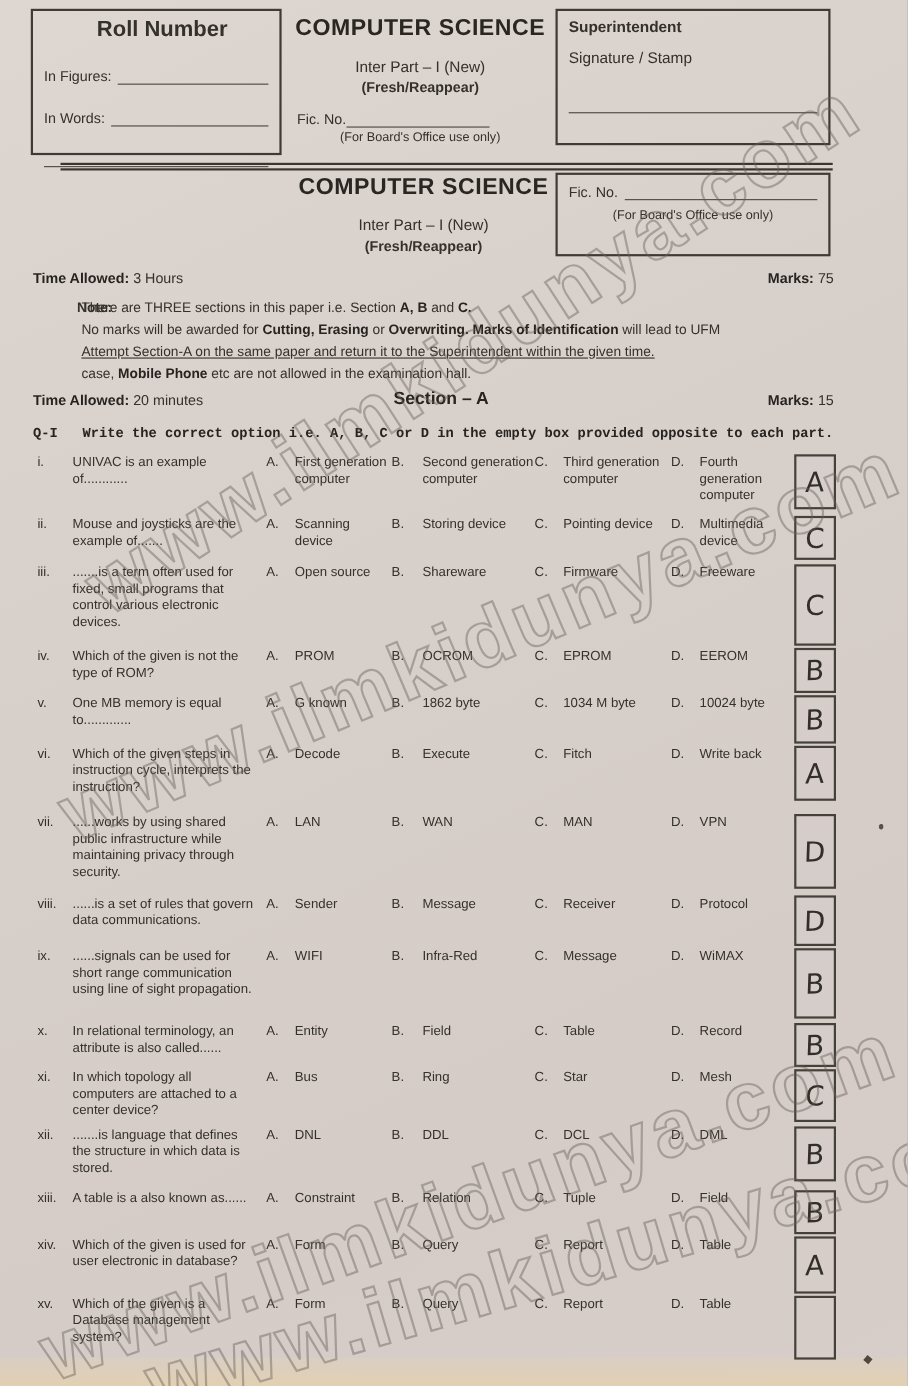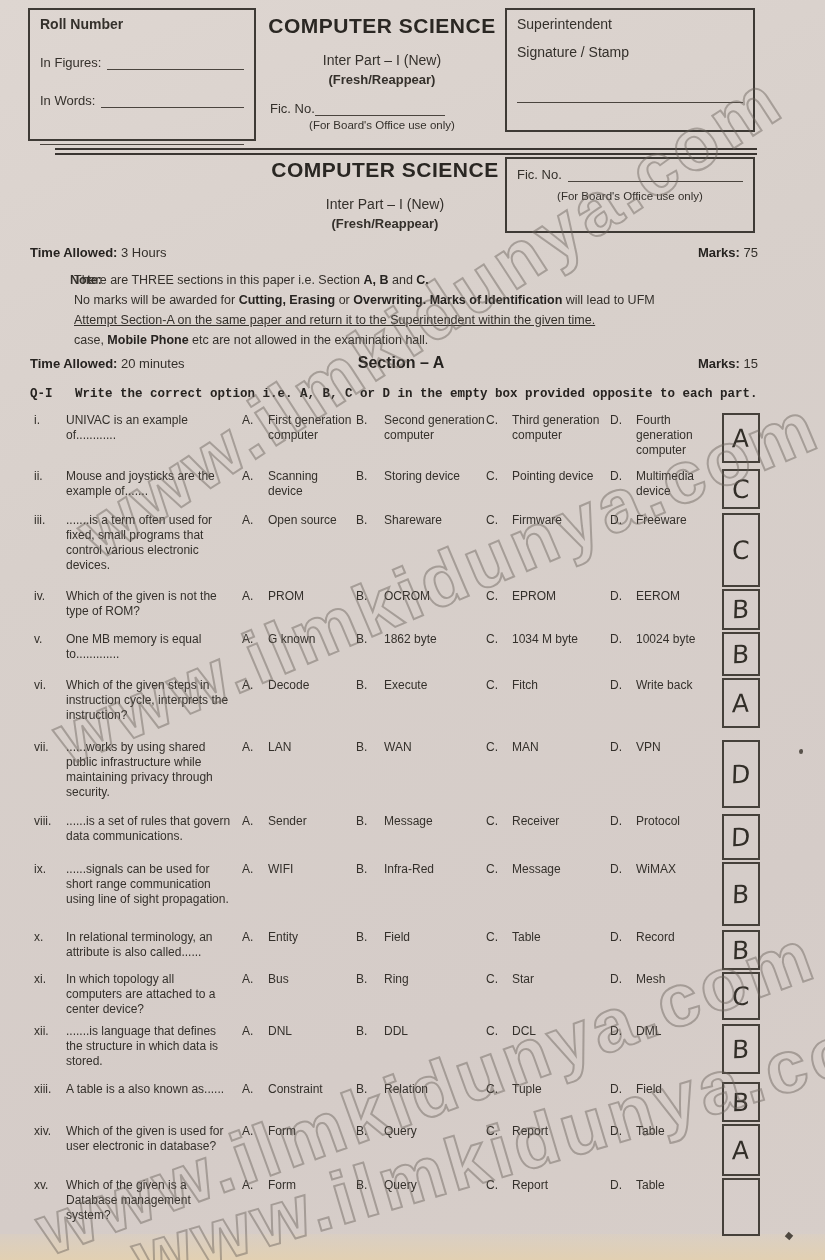--- a/index.html
+++ b/index.html
@@ -10,34 +10,34 @@
   
   .wm{position:absolute;white-space:nowrap;font-weight:700;font-size:74px;letter-spacing:4px;
       color:transparent;-webkit-text-stroke:2px rgba(104,96,89,.72);opacity:.62;
       transform-origin:0 50%;pointer-events:none;z-index:5;}
   .wm1{left:85px;top:497px;transform:rotate(-33deg);}
   .wm2{left:58px;top:700px;transform:rotate(-23deg);}
   .wm3{left:40px;top:1190px;transform:rotate(-20deg);}
   .wm4{left:135px;top:1217px;transform:rotate(-16.5deg);}
   
   .rollbox{position:absolute;left:28px;top:8px;width:228px;height:133px;border:2px solid #3e3a35;padding:6px 10px;box-sizing:border-box;}
-  .rollbox .ttl{font-weight:700;font-size:14px;}
+  .rollbox .ttl{font-weight:700;font-size:20px;margin-left:48px;}
   .fieldline{display:flex;align-items:flex-end;font-size:13px;margin-top:23px;}
   .fieldline .lbl{white-space:nowrap;margin-right:6px;}
   .blank{flex:1;border-bottom:1.5px solid #4a443e;height:14px;}
   .rollbox .fullblank{margin-top:24px;border-bottom:1.5px solid #4a443e;height:12px;}
   .topcenter{position:absolute;left:258px;top:10px;width:248px;text-align:center;z-index:6;}
   .papercode{font-size:15px;letter-spacing:.5px;}
   .bigtitle{font-size:21px;font-weight:700;letter-spacing:.5px;margin-top:4px;color:#2a2723;}
   .subtitle{font-size:14px;margin-top:14px;}
   .session{font-size:13px;margin-top:4px;font-weight:bold;}
   .ficline{display:flex;align-items:flex-end;font-size:13px;margin:14px 0 0 12px;}
   .officenote{font-size:11.5px;margin-top:3px;}
   .superbox{position:absolute;left:505px;top:8px;width:250px;height:124px;border:2px solid #3e3a35;padding:6px 10px;box-sizing:border-box;font-size:14px;}
-  .superbox .l1{font-weight:400;}
+  .superbox .l1{font-weight:700;}
   .superbox .l2{margin-top:12px;}
   .superbox .fullblank{margin-top:42px;border-bottom:1.5px solid #4a443e;}
   .dblrule{position:absolute;left:55px;top:148px;width:702px;height:3px;border-top:2px solid #3a3531;border-bottom:2px solid #3a3531;}
   
   .hdr2{position:absolute;left:235px;top:158px;width:300px;text-align:center;z-index:6;}
   .hdr2 .bigtitle{margin-top:0;}
   .ficbox{position:absolute;left:505px;top:157px;width:250px;height:76px;border:2px solid #3e3a35;padding:8px 10px;box-sizing:border-box;}
   .ficbox .officenote{text-align:center;margin-top:8px;}
   
   .metarow{position:absolute;left:30px;top:245px;width:760px;font-size:13px;}

